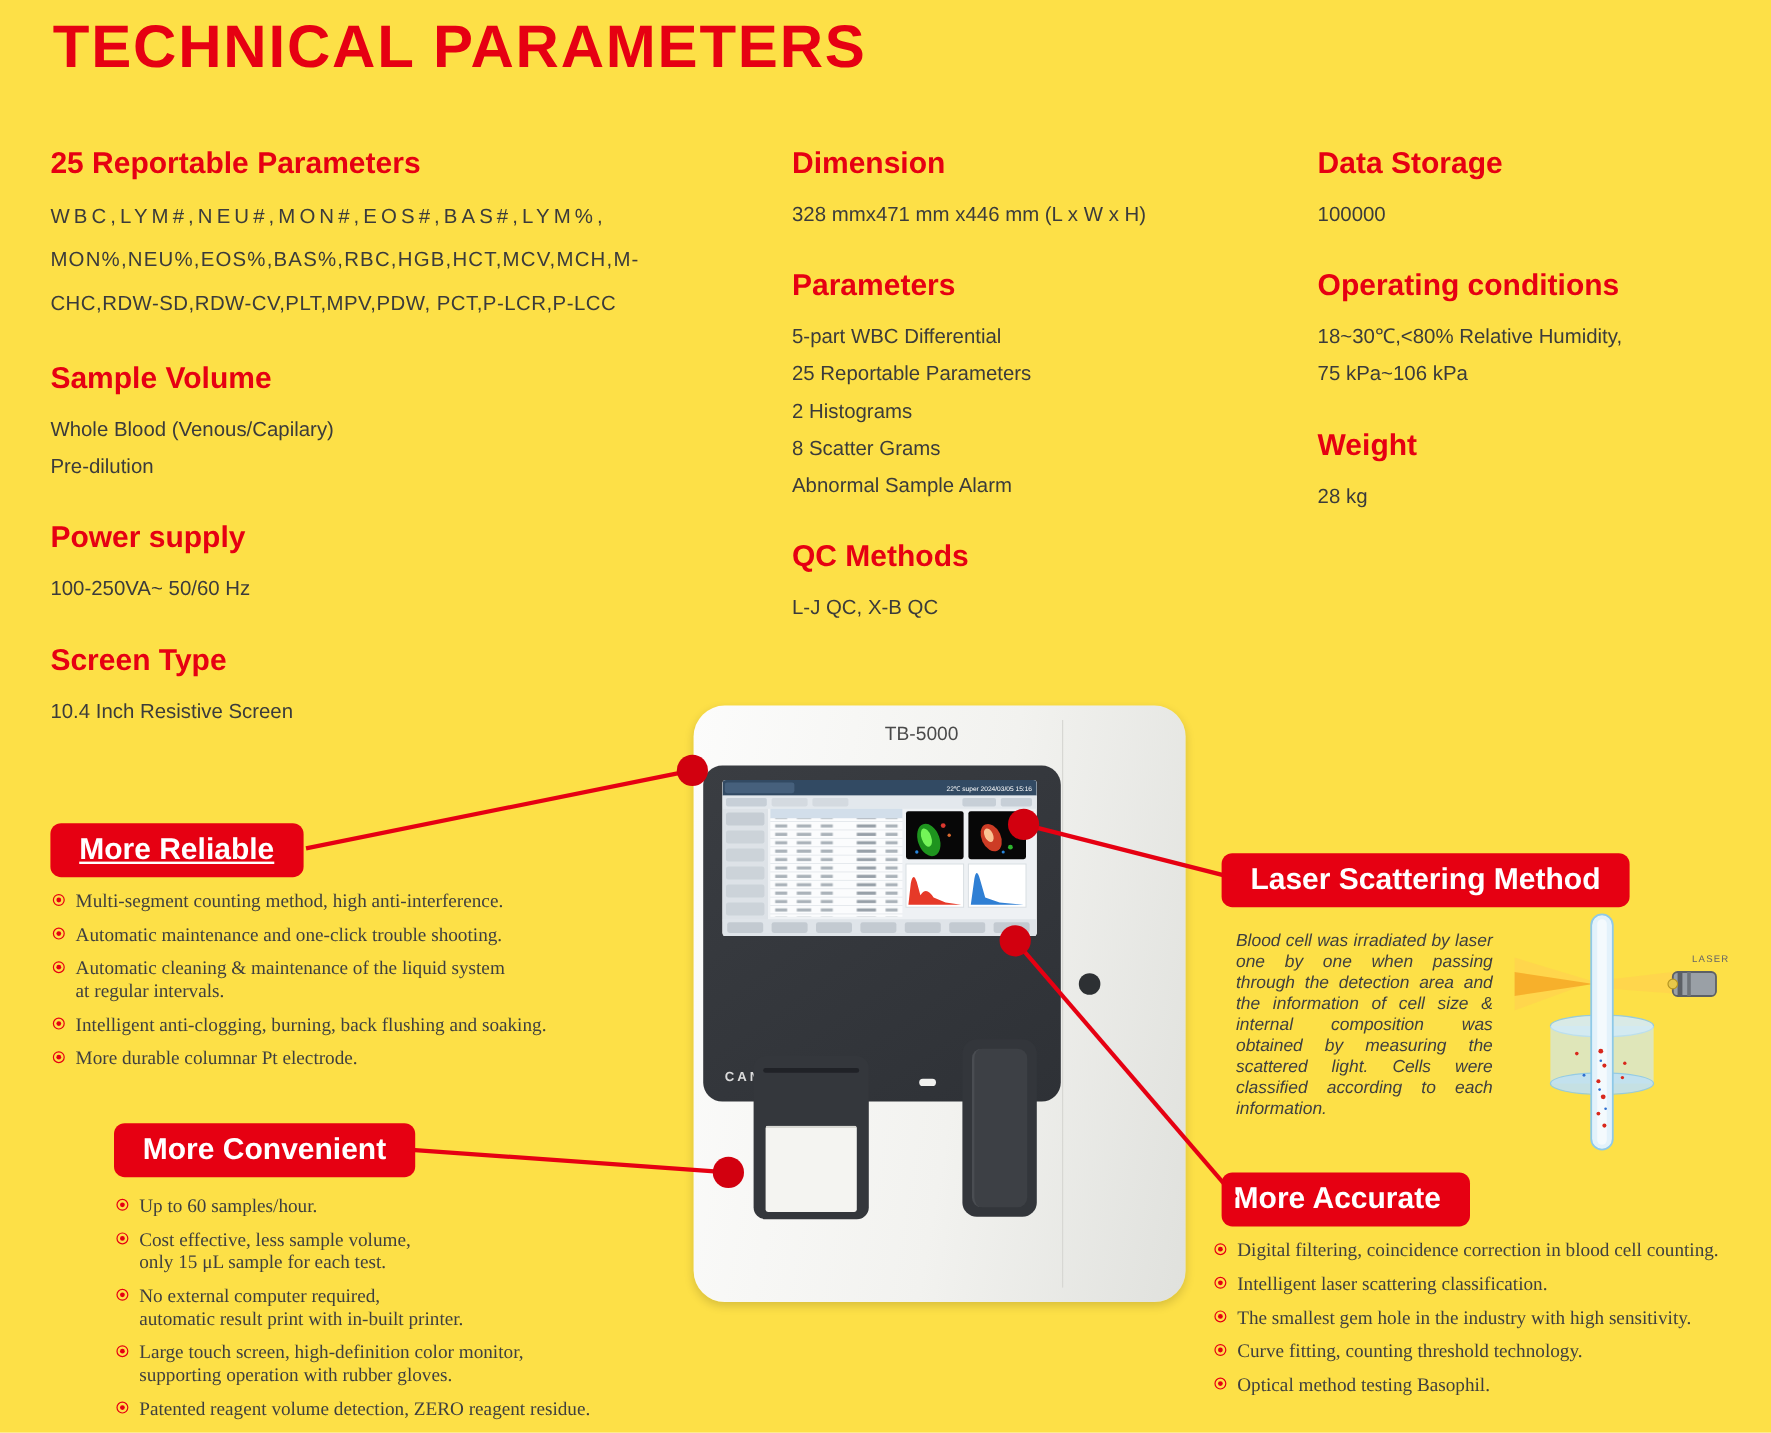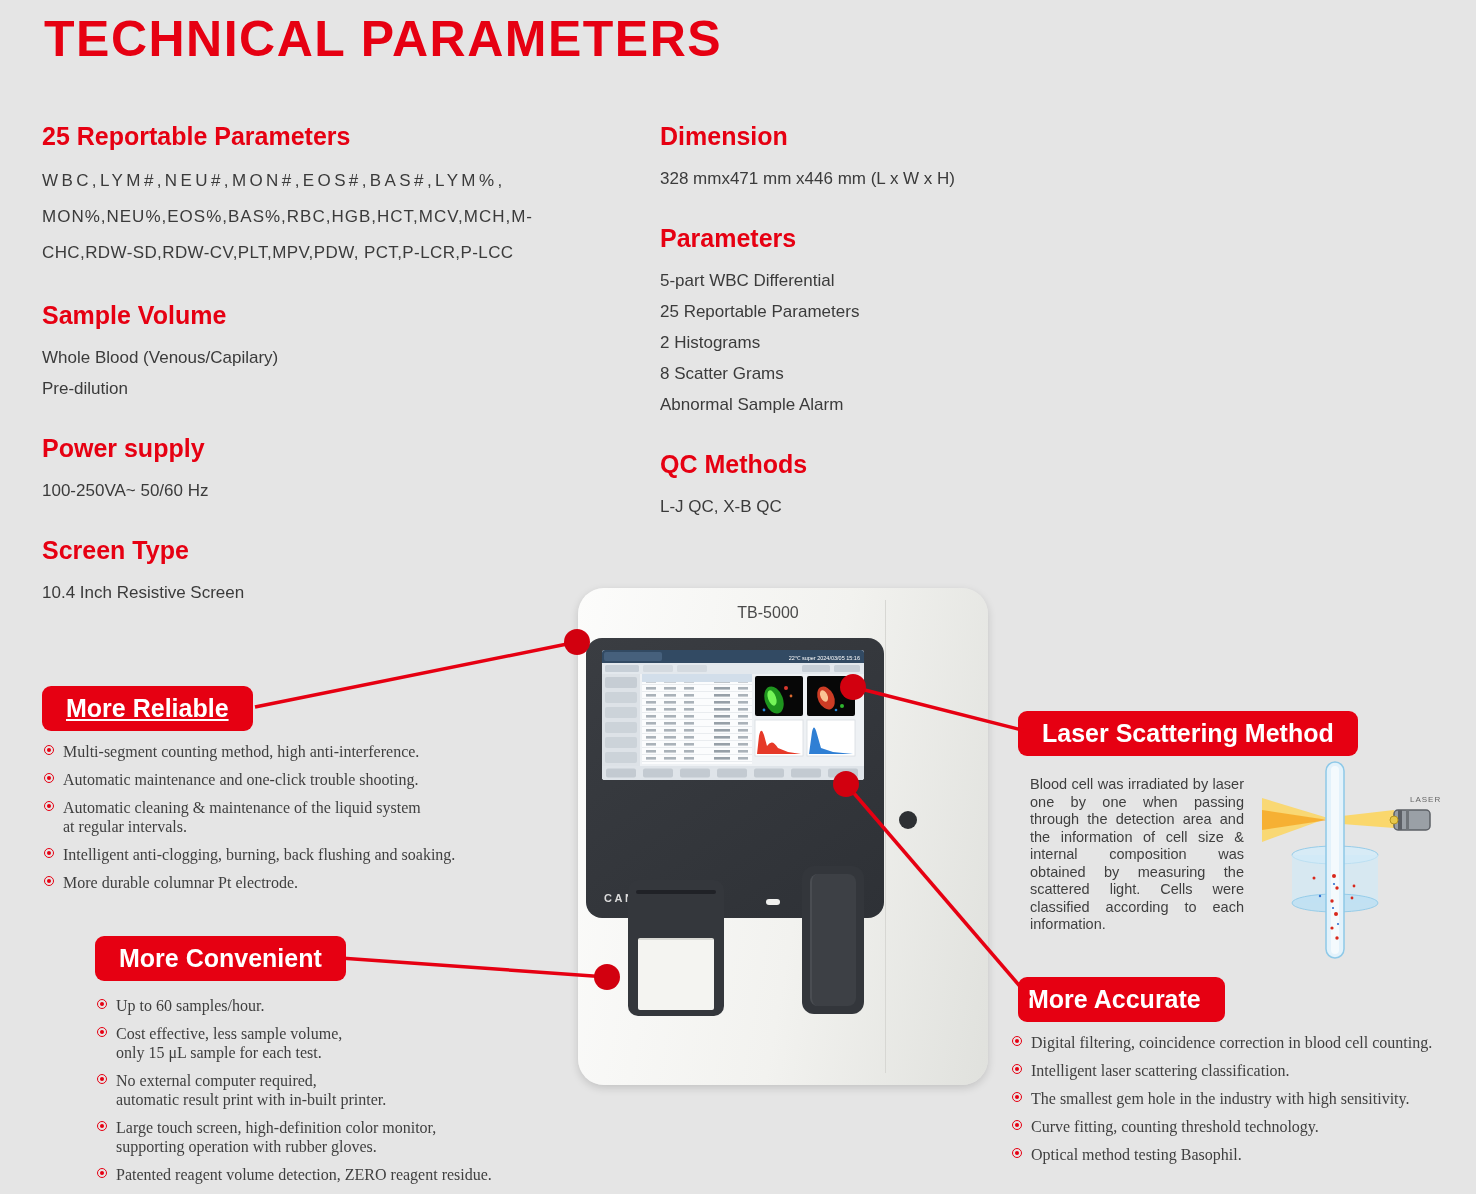--- a/index.html
+++ b/index.html
@@ -1,18 +1,18 @@
 <!DOCTYPE html>
 <html><head>
 <meta charset="utf-8">
 <style>
   :root{ --accent:#e60012; --ink:#3c3c3c; }
   *{box-sizing:border-box;}
   html,body{margin:0;padding:0;background:#fff;}
-  .page{position:relative;width:1476px;height:1194px;background:#e5e5e5;overflow:hidden;
+  .page{position:relative;width:1476px;height:1194px;background:#fde047;overflow:hidden;
         font-family:"Liberation Sans",sans-serif;color:var(--ink);}
 
   .title{position:absolute;left:44px;top:10px;font-size:50px;font-weight:900;
          color:var(--accent);letter-spacing:1.5px;}
 
   
   .spec-col{position:absolute;top:122px;}
   #col1{left:42px;width:505px;}
   #col2{left:660px;width:430px;}
   #col3{left:1098px;width:375px;}
@@ -40,21 +40,21 @@
   #list-accurate{left:1012px;top:1033px;width:462px;}
   .feature-item{display:flex;align-items:flex-start;margin-bottom:9px;
                 font-size:16px;color:#3f3f3f;line-height:19px;}
   .item-text{white-space:pre-line;font-family:Liberation Serif, serif;}
   .bullet{flex:0 0 auto;width:10px;height:10px;border:1.6px solid var(--accent);
           border-radius:50%;margin:3px 9px 0 0;position:relative;}
   .bullet::after{content:"";position:absolute;left:50%;top:50%;width:4px;height:4px;
           margin:-2px 0 0 -2px;border-radius:50%;background:var(--accent);}
 
   #laser-paragraph{position:absolute;left:1030px;top:776px;width:214px;z-index:4;
-          font-size:14.5px;line-height:17.5px;color:#3f3f3f;text-align:justify;}
+          font-size:14.5px;line-height:17.5px;color:#3f3f3f;text-align:justify;font-style:italic;}
 
   
   #device{position:absolute;left:578px;top:588px;width:410px;height:497px;z-index:1;}
   .device-body{position:absolute;inset:0;border-radius:26px;
           background:linear-gradient(100deg,#fcfcfb 0%,#f2f2ef 55%,#e0e1dd 100%);
           box-shadow:0 3px 8px rgba(0,0,0,0.15);}
   .device-seam{position:absolute;left:307px;top:12px;bottom:12px;width:1px;background:#d7d7d3;}
   .device-model{position:absolute;left:120px;top:16px;width:140px;text-align:center;
           font-size:16px;color:#4a4a4a;}
   .bezel{position:absolute;left:8px;top:50px;width:298px;height:280px;
@@ -122,20 +122,35 @@
       <div class="spec-line">2 Histograms</div>
       <div class="spec-line">8 Scatter Grams</div>
       <div class="spec-line">Abnormal Sample Alarm</div>
     </div>
     <div class="spec-section gap-lg">
       <div class="spec-heading">QC Methods</div>
       <div class="spec-line">L-J QC, X-B QC</div>
     </div>
   </div>
 
+  <div class="spec-col" id="col3">
+    <div class="spec-section">
+      <div class="spec-heading">Data Storage</div>
+      <div class="spec-line">100000</div>
+    </div>
+    <div class="spec-section">
+      <div class="spec-heading">Operating conditions</div>
+      <div class="spec-line">18~30℃,&lt;80% Relative Humidity,</div>
+      <div class="spec-line">75 kPa~106 kPa</div>
+    </div>
+    <div class="spec-section gap-lg">
+      <div class="spec-heading">Weight</div>
+      <div class="spec-line">28 kg</div>
+    </div>
+  </div>
 
   <div id="device">
     <div class="device-body"></div>
     <div class="device-seam"></div>
     <div class="device-model">TB-5000</div>
     <div class="bezel">
       <div class="screen">
         <svg width="262" height="130" viewBox="0 0 262 130">
           <defs>
             <pattern id="rowp" width="110" height="7" patternUnits="userSpaceOnUse">

